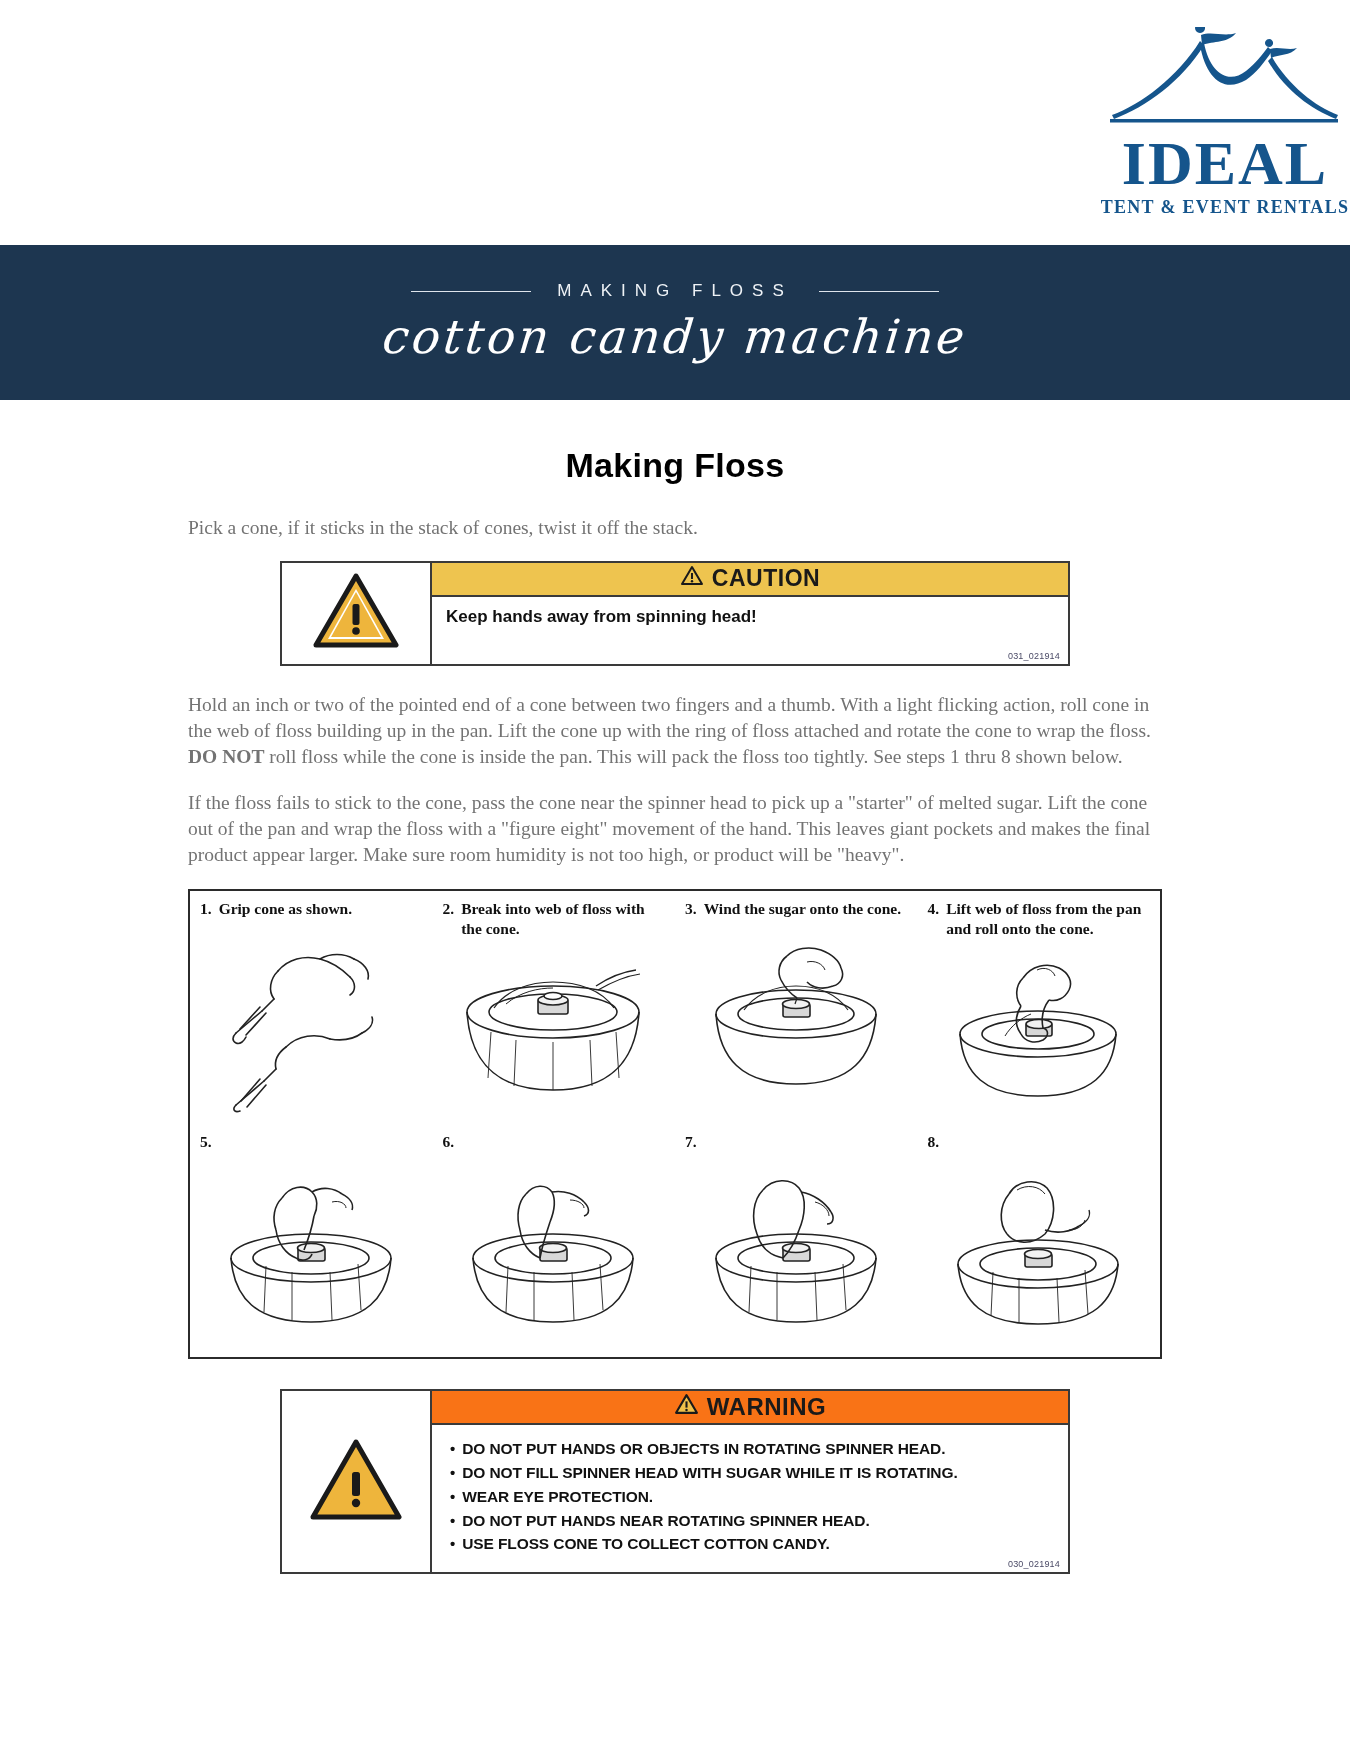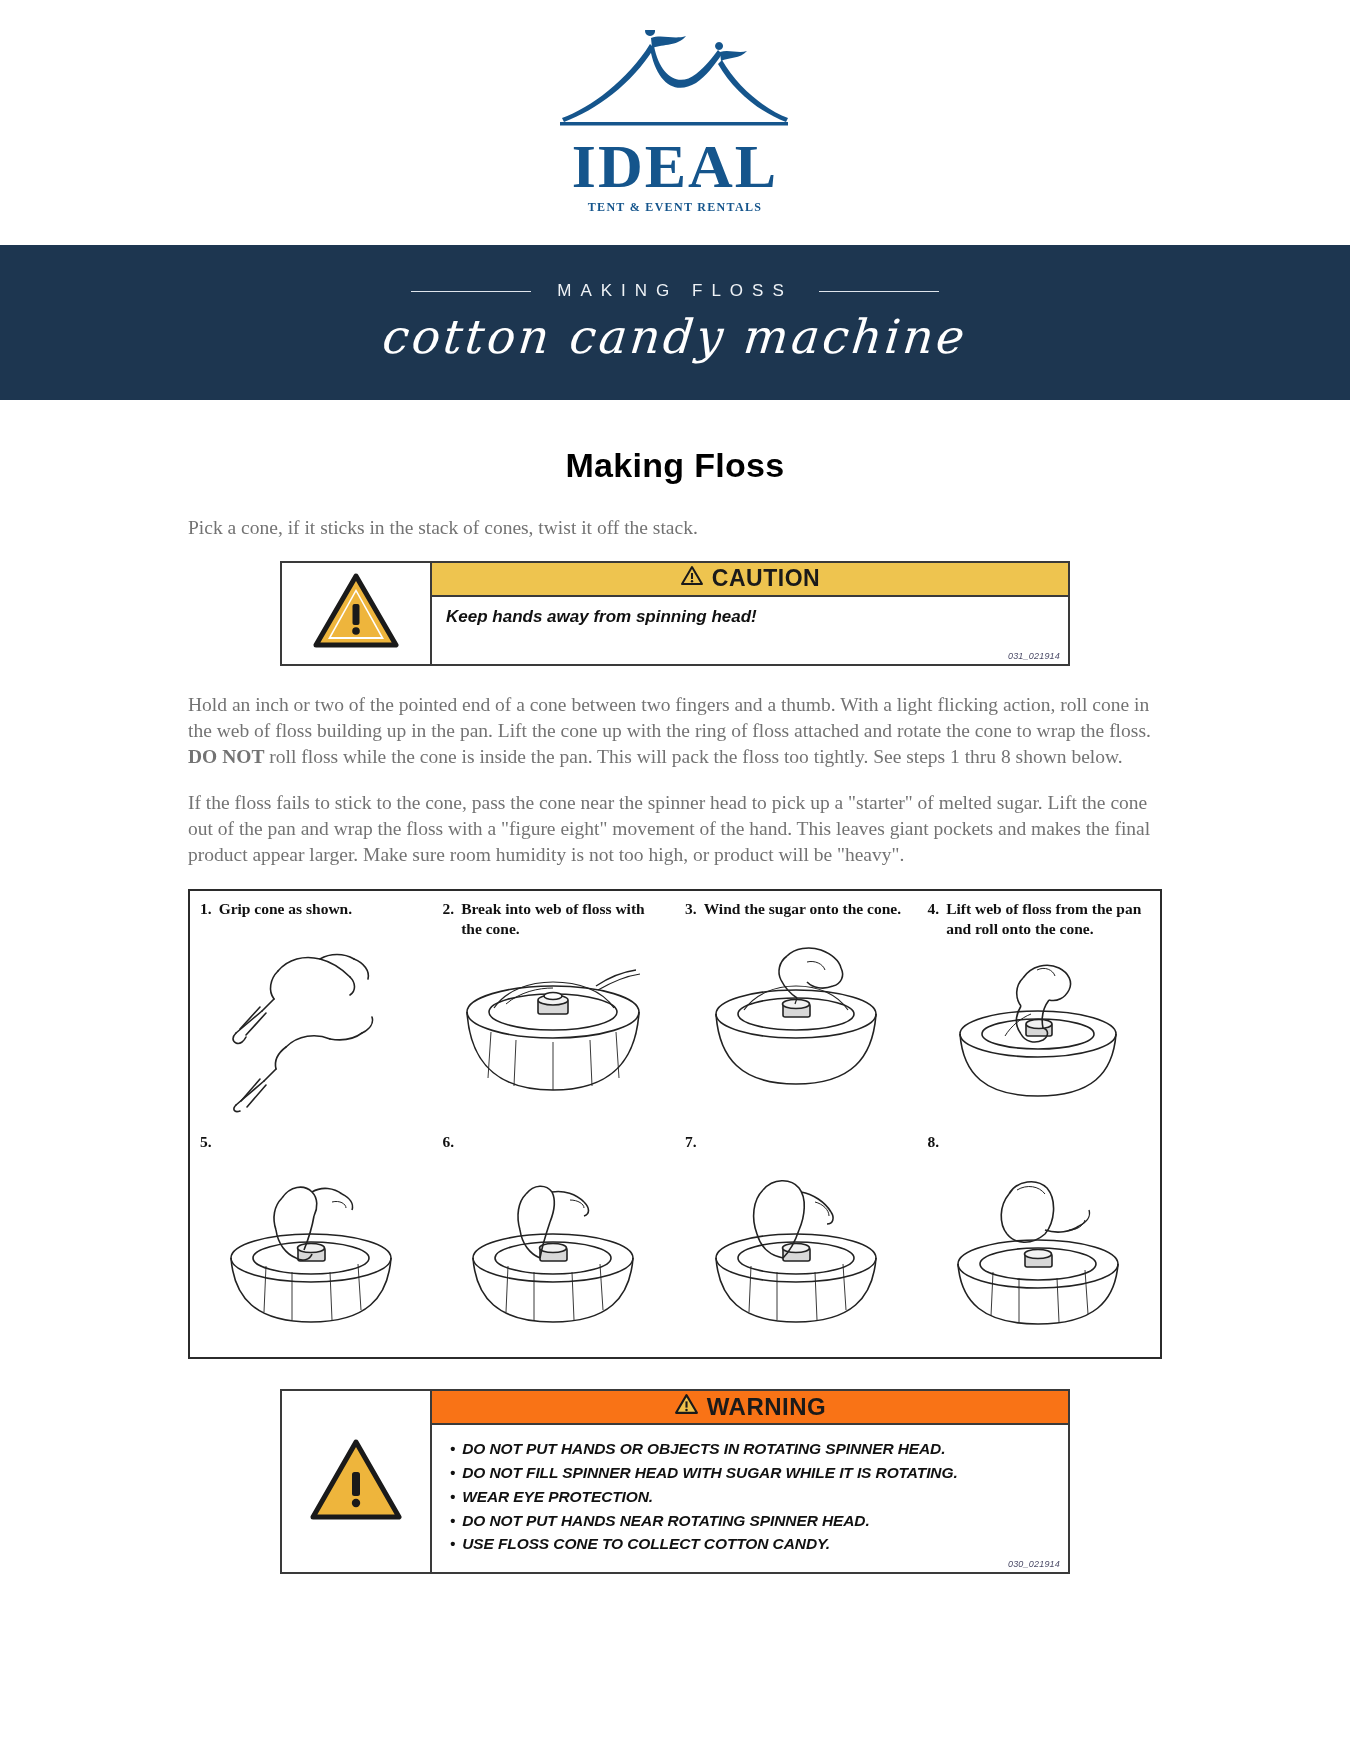--- a/index.html
+++ b/index.html
@@ -10,38 +10,38 @@
     background:#ffffff;
     font-family:"Liberation Serif", serif;
     color:#111;
     overflow:hidden;
   }
   .page { width:1350px; height:1747px; position:relative; background:#fff; }
 
   
   .logo-area {
     height:245px;
-    display:flex; align-items:center; justify-content:center;
+    display:flex; align-items:center; justify-content:flex-end;
     background:#fff;
   }
   .logo-stack { text-align:center; }
   .logo-mark { display:block; margin:0 auto 2px; }
   .logo-word {
     font-family:"Liberation Serif", serif;
     font-weight:700;
     font-size:62px;
     letter-spacing:2px;
     color:#15558c;
     line-height:0.95;
     margin-top:-4px;
   }
   .logo-tagline {
     font-family:"Liberation Serif", serif;
     font-weight:700;
-    font-size:12px;
+    font-size:18px;
     letter-spacing:1.3px;
     color:#15558c;
     margin-top:4px;
   }
 
   
   .banner {
     background:#1d3650;
     height:155px;
     display:flex; flex-direction:column;
@@ -116,21 +116,20 @@
     font-weight:700;
     color:#1a1a1a;
     border-bottom:2px solid #3a3a3a;
   }
   .safety-header-label { letter-spacing:0.5px; }
   .safety-body {
     flex:1 1 auto;
     padding:10px 14px 4px 14px;
     position:relative;
     font-family:"Liberation Sans", sans-serif;
-    font-style:italic;
   }
   .safety-code {
     position:absolute;
     right:8px; bottom:3px;
     font-family:"Liberation Sans", sans-serif;
     font-size:9px;
     color:#4a4a66;
     letter-spacing:0.2px;
   }
 

